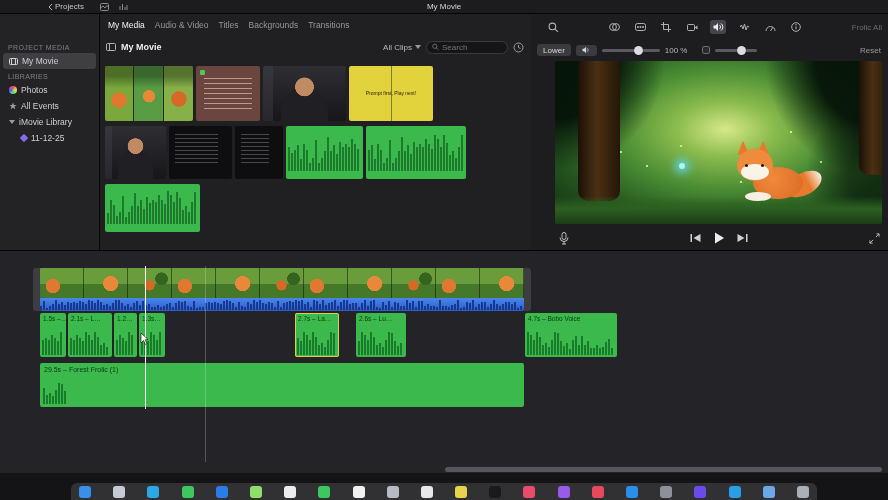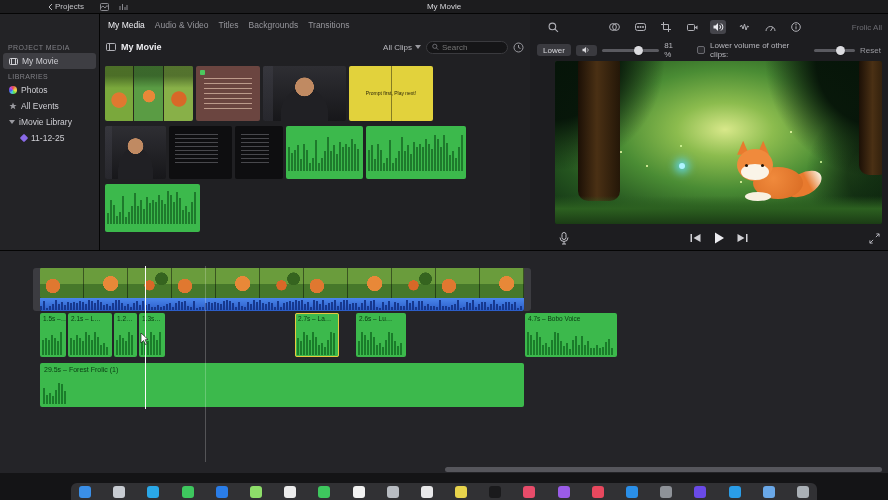--- a/index.html
+++ b/index.html
@@ -405,23 +405,22 @@
       <span class="pill">Lower</span>
       <span class="pill">
           <svg width="9" height="8" viewBox="0 0 11 10">
             <polygon points="0.5,3.5 2.5,3.5 5,1 5,9 2.5,6.5 0.5,6.5" fill="#d8d8dc"></polygon>
             <path d="M6.5,3 a2.5,2.5 0 0 1 0,4" stroke="#d8d8dc" fill="none"></path>
           </svg>
         </span>
       <span class="slider s1">
           <span class="knob" style="left:32px"></span>
         </span>
-      <span>81 %</span>
+      <span>100 %</span>
       <span class="checkbox" style="margin-left:10px"></span>
-      <span>Lower volume of other clips:</span>
       <span class="slider s2">
           <span class="knob" style="left:22px"></span>
         </span>
       <span class="vol-reset">Reset</span>
     </div>
 
     <div class="preview">
       <div class="trunk l"></div>
       <div class="trunk r"></div>
       <div class="ground"></div>

